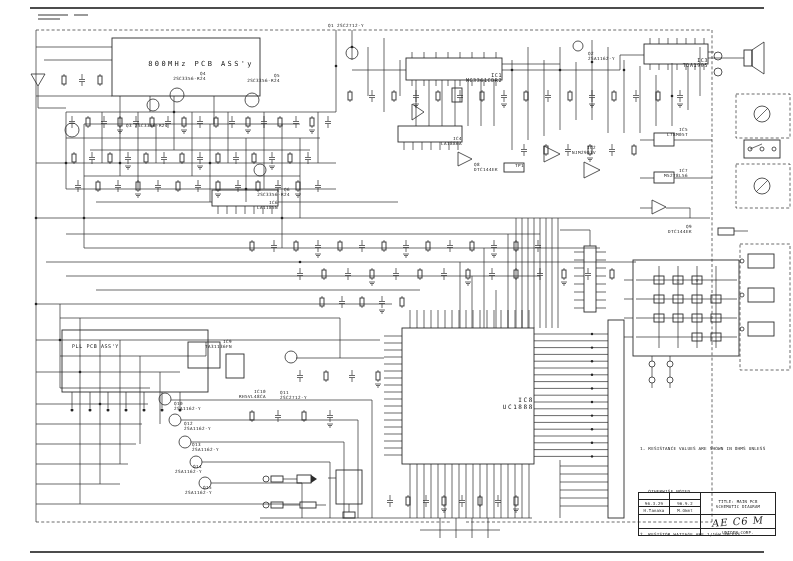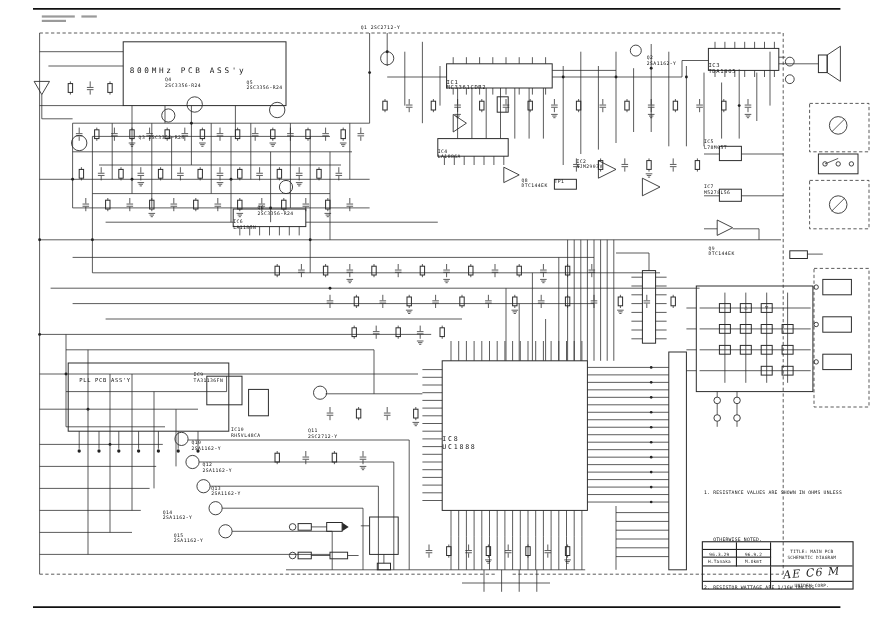--- a/index.html
+++ b/index.html
@@ -12,21 +12,21 @@
   .c{stroke:#2b2b2b;stroke-width:.8;fill:none}
   .dot{fill:#222;stroke:none}
   .p{fill:none;stroke:#2b2b2b;stroke-width:.8}
   .pf{fill:#2b2b2b;stroke:none}
   .d{stroke:#2b2b2b;stroke-width:.7;fill:none;stroke-dasharray:3 2.2}
   .lbl{position:absolute;white-space:pre;line-height:1.15;color:#161616;}
   .s4{font-size:4.3px;letter-spacing:.4px;}
   .s5{font-size:5px;letter-spacing:.6px;}
   .s6{font-size:6px;letter-spacing:1.6px;}
   .s7{font-size:7px;letter-spacing:2.4px;}
-  .ctr{text-align:left;}
+  .ctr{text-align:right;}
   .micro{position:absolute;background:#9a9a9a;height:2px;}
   #notes .nline{font-size:4.3px;line-height:6.2px;white-space:pre;letter-spacing:.2px;}
   #titleblock{position:absolute;left:638px;top:492px;width:138px;height:44px;border:1px solid #222;box-sizing:border-box;}
   .tcell{position:absolute;border-right:1px solid #222;border-bottom:1px solid #222;box-sizing:border-box;
          font-size:4px;letter-spacing:.2px;overflow:hidden;display:flex;align-items:center;justify-content:center;}
   .tcell.noR{border-right:none}
   .tcell.noB{border-bottom:none}
   .sig{font-family:"DejaVu Serif","Liberation Serif",serif;font-style:italic;font-size:10px;transform:rotate(-4deg);letter-spacing:1px;}
   .keyglyph{position:absolute;width:10px;height:8px;font-size:5px;line-height:8px;text-align:center;letter-spacing:0;}
 </style>

